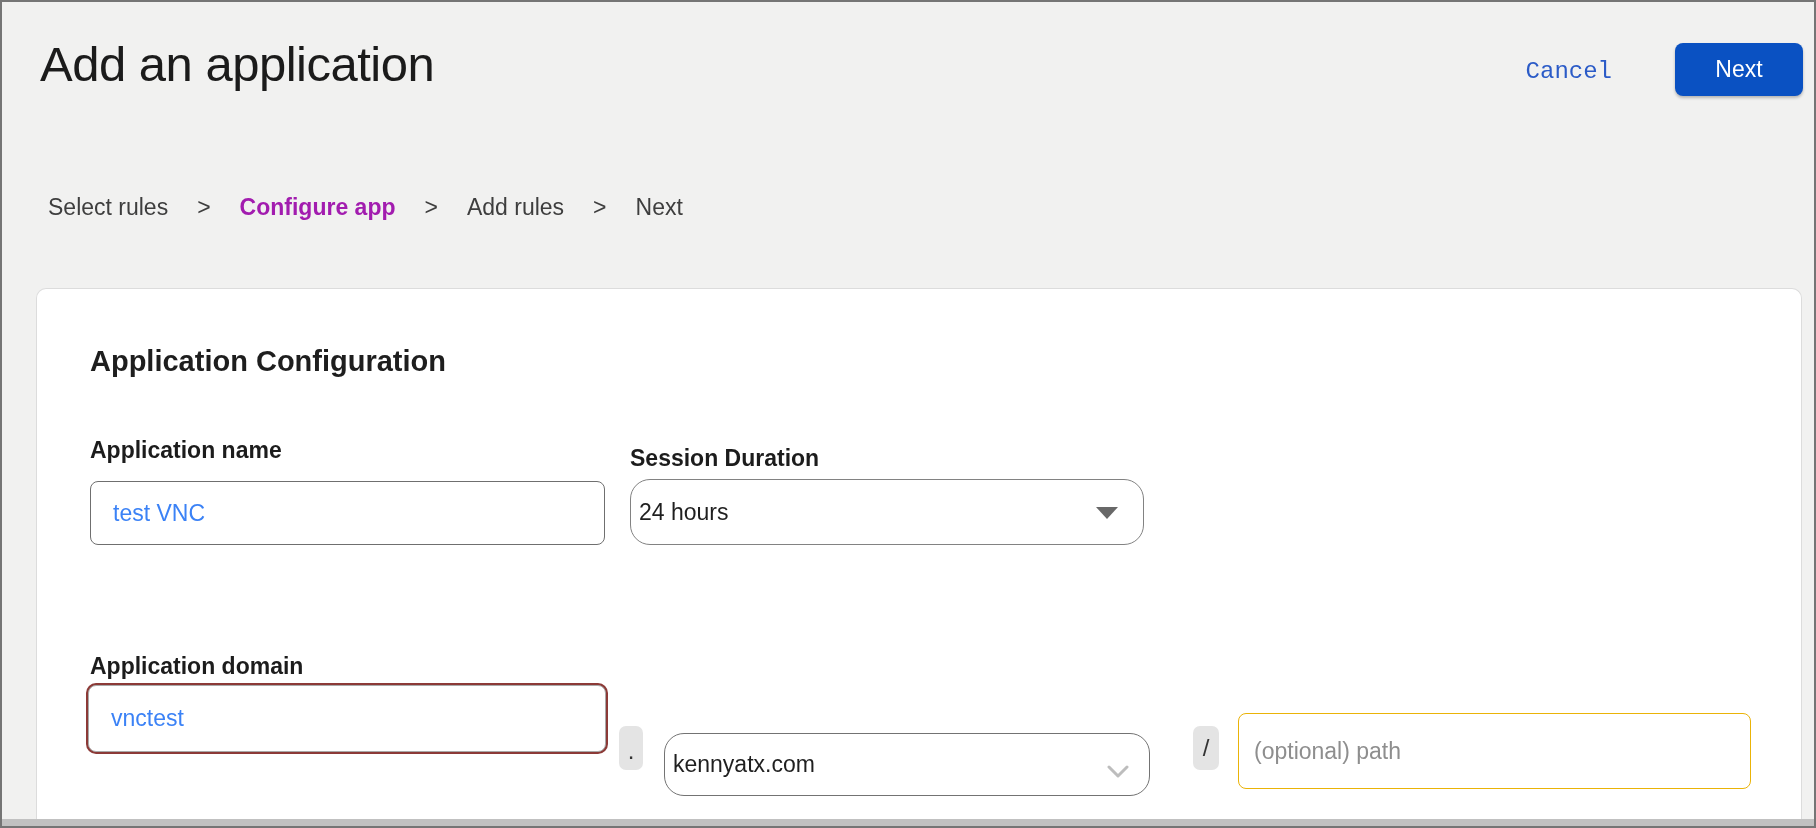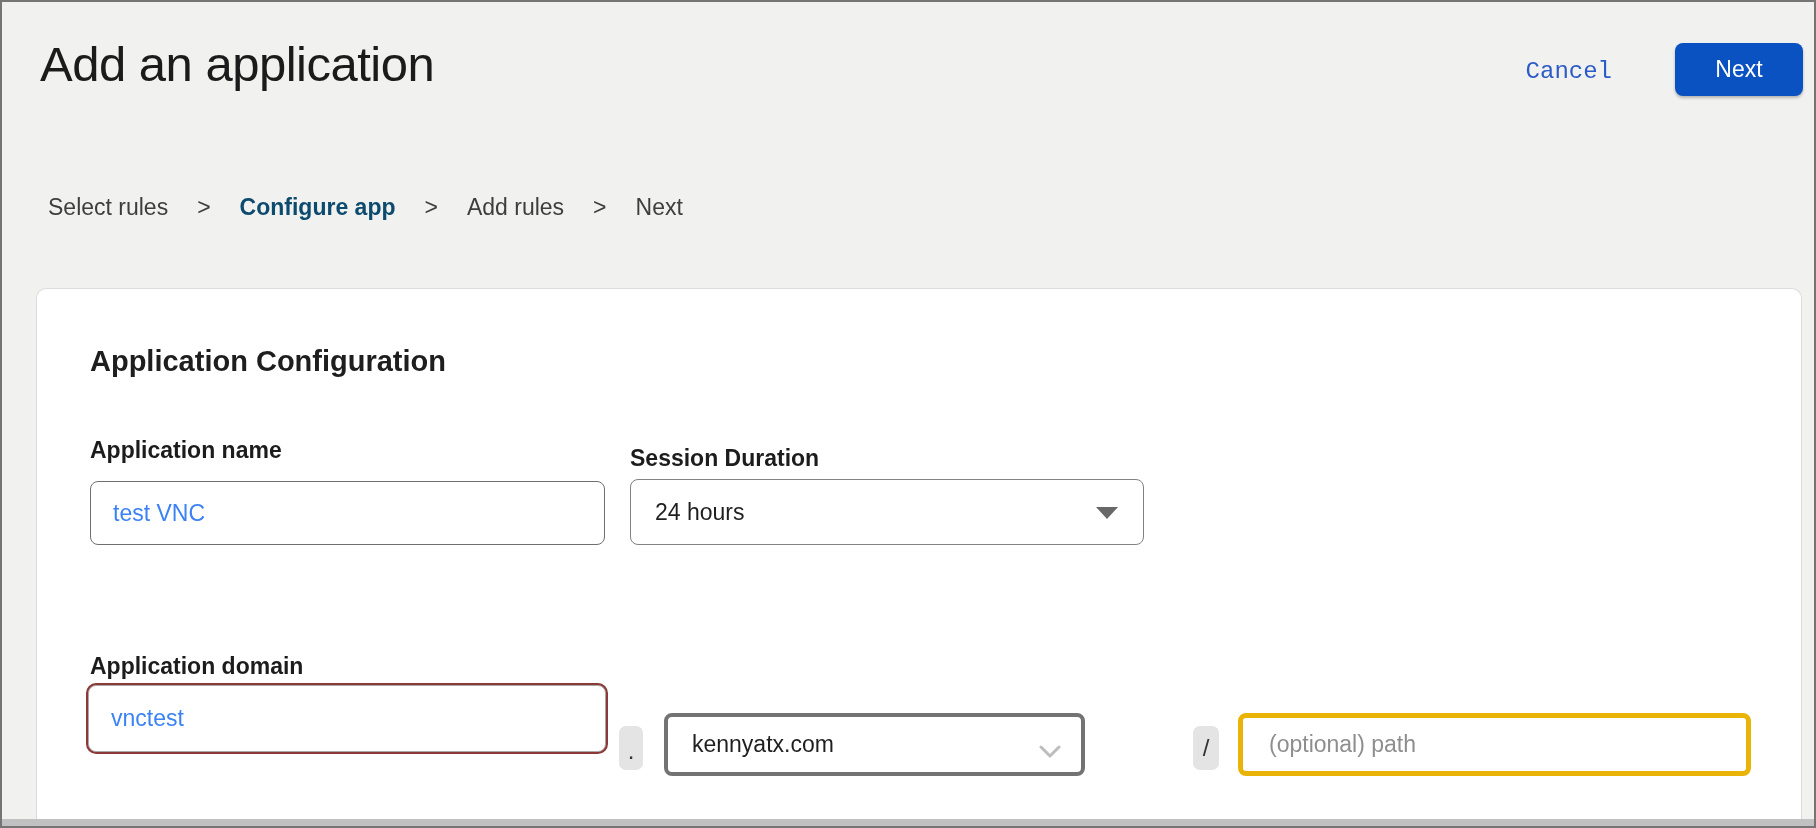--- a/index.html
+++ b/index.html
@@ -34,21 +34,21 @@
   }
 
   
   .steps {
     position: absolute; left: 46px; top: 192px;
     display: flex; align-items: center; gap: 29px;
     font-size: 23px; color: #3e3e3e;
   }
   .steps .sep { color: #3e3e3e; }
   .steps .step { cursor: pointer; }
-  .steps .step.active { font-weight: 700; color: #0c4a6e; cursor: default; }
+  .steps .step.active { font-weight: 700; color: #a21caf; cursor: default; }
 
   
   .card {
     position: absolute; left: 34px; top: 286px; right: 12px; bottom: 0;
     background: #ffffff;
     border: 1px solid #dcdcdc; border-bottom: none;
     border-radius: 10px 10px 0 0;
   }
   .section-title {
     position: absolute; left: 53px; top: 56px;
@@ -73,44 +73,44 @@
   .name-input {
     left: 53px; top: 192px; width: 515px; height: 64px;
     border: 1px solid #6f6f6f;
   }
   .subdomain-input {
     left: 51px; top: 396px; width: 518px; height: 67px;
     border: 1px solid #a9a9a9;
     box-shadow: 0 0 0 2px #8c3a37;
   }
   .path-input {
-    left: 1201px; top: 424px; width: 513px; height: 63px;
-    border: 5px solid #eab308;
-    padding-left: 26px;
+    left: 1201px; top: 424px; width: 513px; height: 76px;
+    border: 1px solid #eab308;
+    padding-left: 15px;
   }
 
   .select-box {
     position: absolute; display: flex; align-items: center;
-    background: #fff; border-radius: 8px; cursor: pointer;
-    font-size: 23px; color: #1f1f1f; padding: 0 24px;
+    background: #fff; border-radius: 20px; cursor: pointer;
+    font-size: 23px; color: #1f1f1f; padding: 0 8px;
   }
   .session-select {
     left: 593px; top: 190px; width: 514px; height: 66px;
     border: 1px solid #828282;
   }
   .caret-down {
     position: absolute; right: 25px; top: 50%; margin-top: -5px;
     width: 0; height: 0;
     border-left: 11px solid transparent;
     border-right: 11px solid transparent;
     border-top: 12px solid #686868;
   }
   .domain-select {
-    left: 627px; top: 424px; width: 421px; height: 63px;
-    border: 4px solid #737373;
+    left: 627px; top: 444px; width: 486px; height: 63px;
+    border: 1px solid #737373;
   }
   .chevron-down { position: absolute; right: 20px; top: 50%; margin-top: -7px; }
 
   .sep-chip {
     position: absolute;
     background: #e4e4e4; border-radius: 7px;
     display: flex; justify-content: center;
     font-size: 24px; color: #333333;
   }
   .dot-chip   { left: 582px;  top: 437px; width: 24px; height: 44px; align-items: flex-end; padding-bottom: 5px; }

